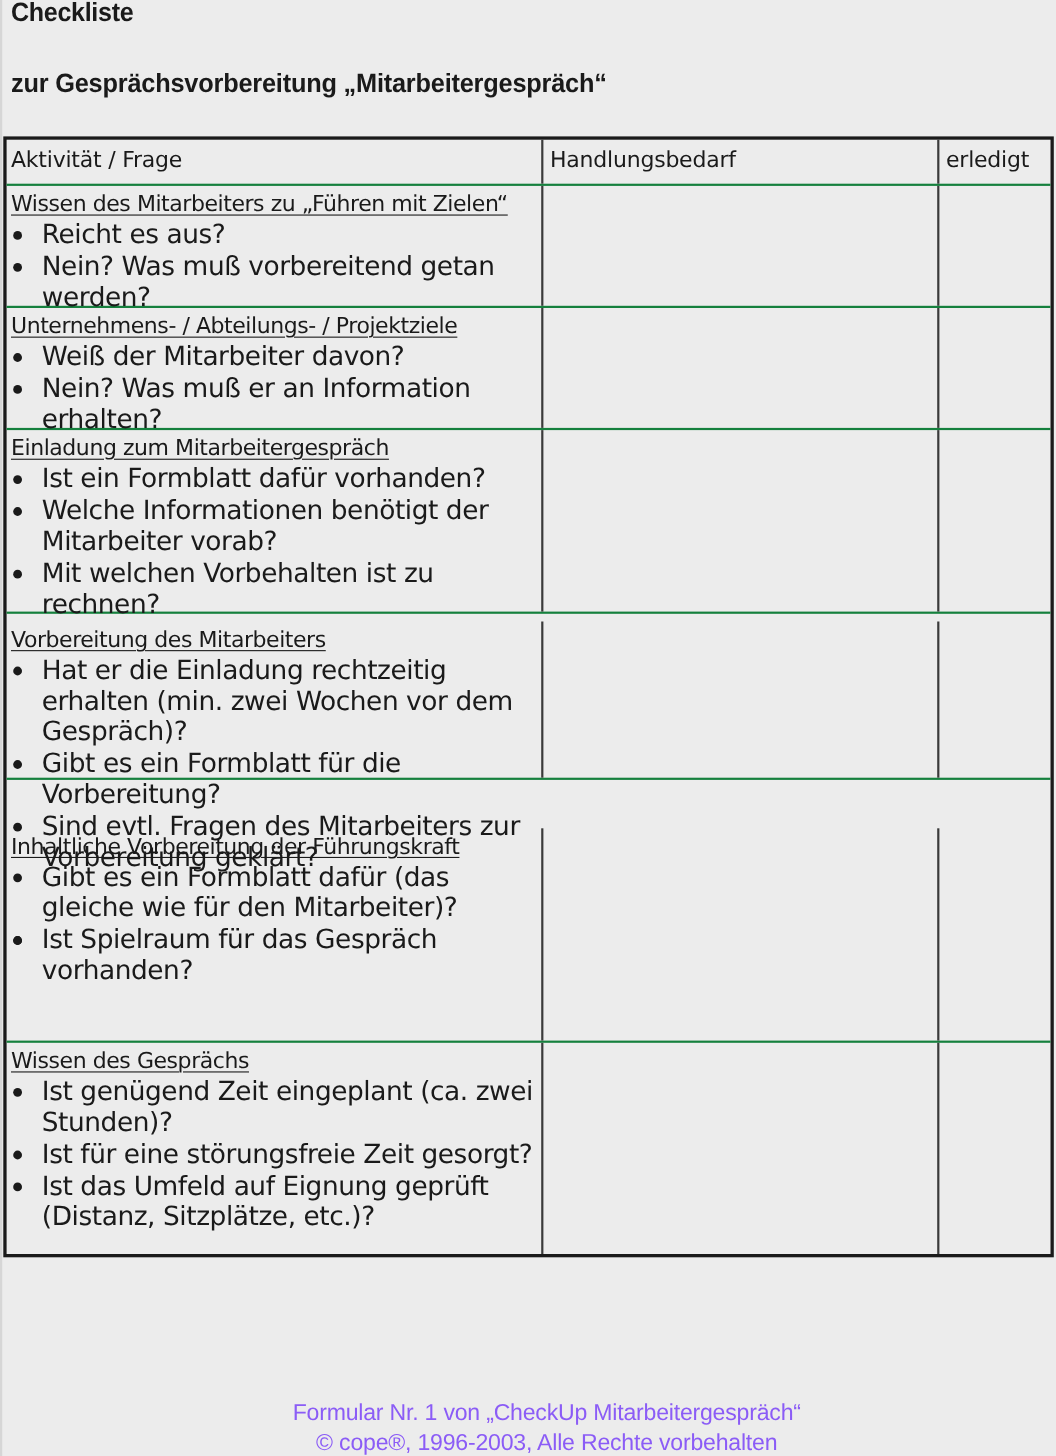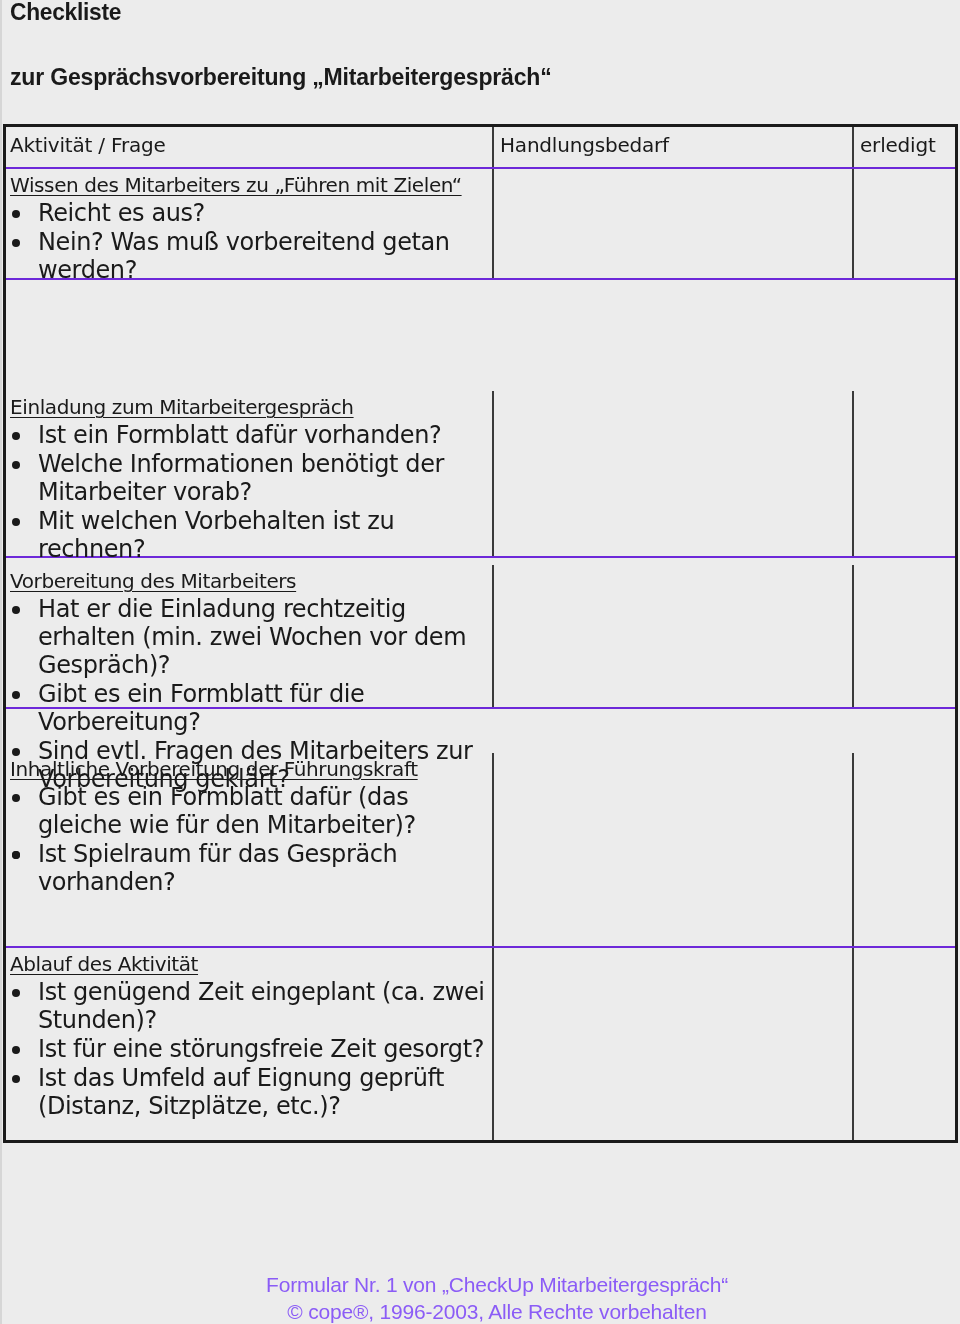--- a/index.html
+++ b/index.html
@@ -47,21 +47,21 @@
       width: 955px;
       height: 1019px;
       box-sizing: border-box;
       border: 3px solid #1a1a1a;
     }
     .row {
       position: absolute;
       left: 0;
       width: 949px;
       box-sizing: border-box;
-      border-bottom: 2px solid #6d28d9;
+      border-bottom: 2px solid #15803d;
     }
     .row.last { border-bottom: none; }
     .cell {
       position: absolute;
       top: 0;
       bottom: 0;
       box-sizing: border-box;
     }
     .col-activity { left: 0; width: 488px; border-right: 2px solid #3a3a3a; padding: 2px 4px 0 4px; }
     .col-action { left: 488px; width: 360px; border-right: 2px solid #3a3a3a; padding: 2px 6px 0 6px; }
@@ -145,20 +145,31 @@
       <div class="section-title">Wissen des Mitarbeiters zu „Führen mit Zielen“</div>
       <ul class="bullets">
         <li><span class="bullet-dot"></span><span>Reicht es aus?</span></li>
         <li><span class="bullet-dot"></span><span>Nein? Was muß vorbereitend getan werden?</span></li>
       </ul>
     </div>
     <div class="cell col-action"></div>
     <div class="cell col-done"></div>
   </div>
 
+  <div class="row" style="top:153px; height:111px;">
+    <div class="cell col-activity">
+      <div class="section-title">Unternehmens- / Abteilungs- / Projektziele</div>
+      <ul class="bullets">
+        <li><span class="bullet-dot"></span><span>Weiß der Mitarbeiter davon?</span></li>
+        <li><span class="bullet-dot"></span><span>Nein? Was muß er an Information erhalten?</span></li>
+      </ul>
+    </div>
+    <div class="cell col-action"></div>
+    <div class="cell col-done"></div>
+  </div>
 
   <div class="row" style="top:264px; height:167px;">
     <div class="cell col-activity">
       <div class="section-title">Einladung zum Mitarbeitergespräch</div>
       <ul class="bullets">
         <li><span class="bullet-dot"></span><span>Ist ein Formblatt dafür vorhanden?</span></li>
         <li><span class="bullet-dot"></span><span>Welche Informationen benötigt der Mitarbeiter vorab?</span></li>
         <li><span class="bullet-dot"></span><span>Mit welchen Vorbehalten ist zu rechnen?</span></li>
       </ul>
     </div>
@@ -187,21 +198,21 @@
         <li><span class="bullet-dot"></span></li>
         <li><span class="bullet-dot"></span><span>Ist Spielraum für das Gespräch vorhanden?</span></li>
       </ul>
     </div>
     <div class="cell col-action"></div>
     <div class="cell col-done"></div>
   </div>
 
   <div class="row last" style="top:821px; height:192px;">
     <div class="cell col-activity">
-      <div class="section-title">Ablauf des Aktivität</div>
+      <div class="section-title">Wissen des Gesprächs</div>
       <ul class="bullets">
         <li><span class="bullet-dot"></span><span>Ist genügend Zeit eingeplant (ca. zwei Stunden)?</span></li>
         <li><span class="bullet-dot"></span><span>Ist für eine störungsfreie Zeit gesorgt?</span></li>
         <li><span class="bullet-dot"></span><span>Ist das Umfeld auf Eignung geprüft (Distanz, Sitzplätze, etc.)?</span></li>
       </ul>
     </div>
     <div class="cell col-action"></div>
     <div class="cell col-done"></div>
   </div>
 

